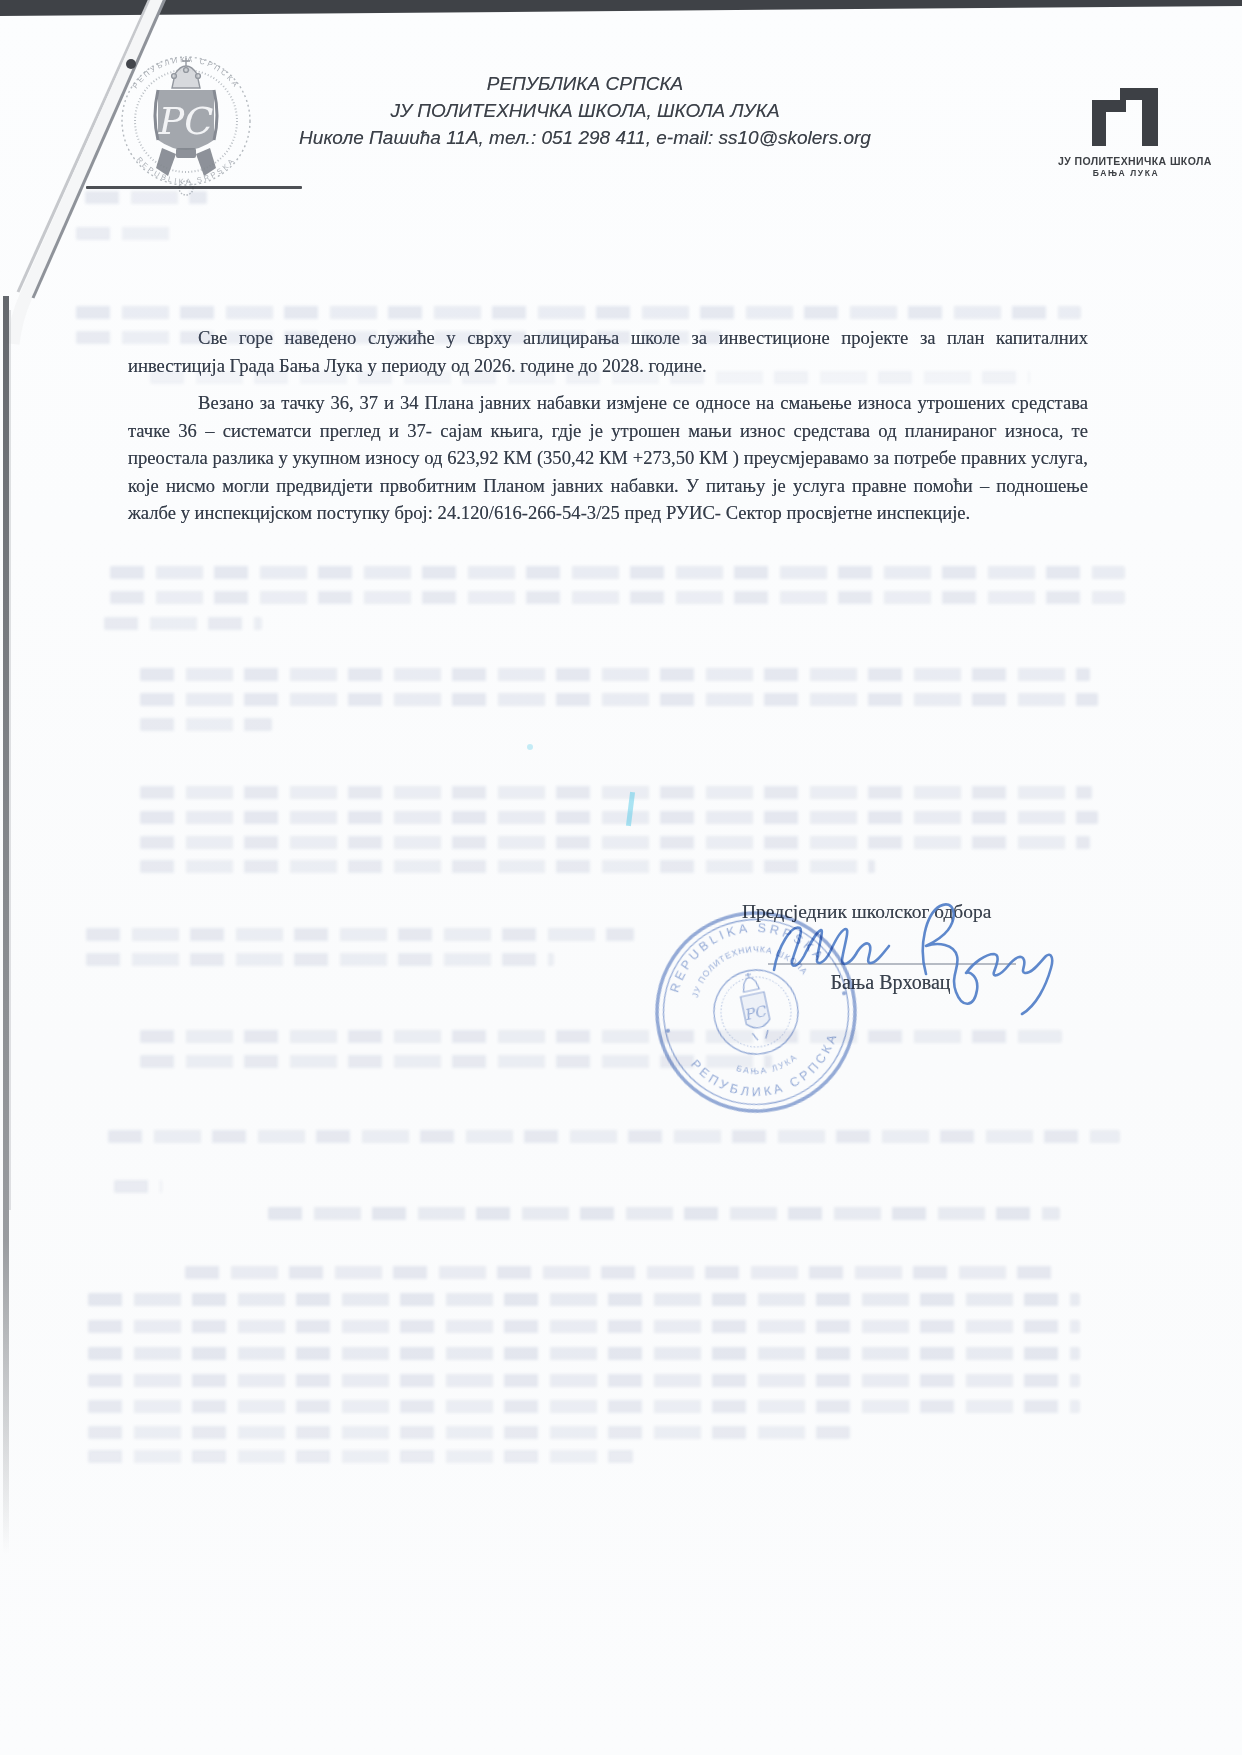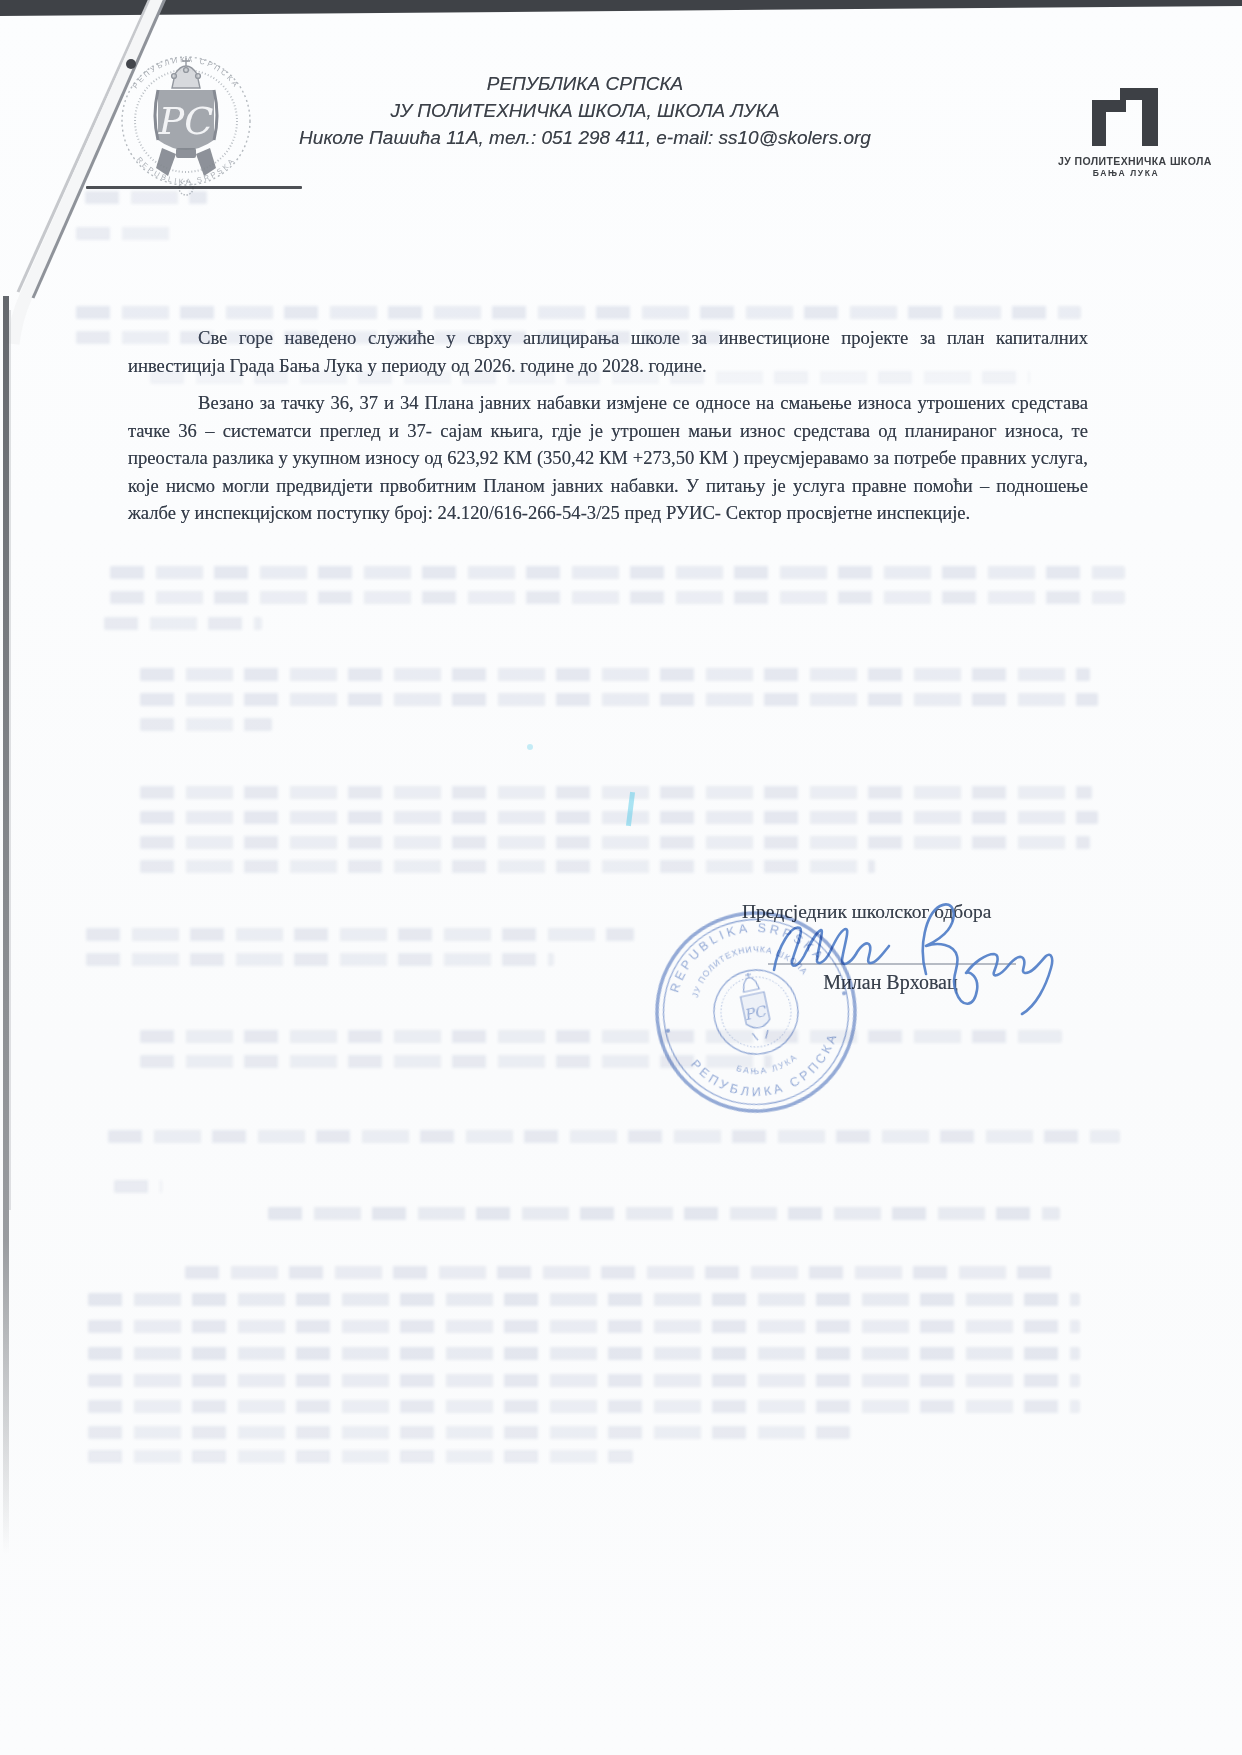--- a/index.html
+++ b/index.html
@@ -162,21 +162,21 @@
       <div class="bleed" style="left: 88px; top: 1400px; width: 992px; opacity: 0.9;"></div>
       <div class="bleed" style="left: 88px; top: 1426px; width: 762px; opacity: 0.85;"></div>
       <div class="bleed" style="left: 88px; top: 1450px; width: 545px; opacity: 0.8;"></div>
     </div>
 
   <div class="cyan-mark" style="left:628px;top:792px;width:5px;height:34px;transform:rotate(7deg);"></div>
   <div class="cyan-mark" style="left:527px;top:744px;width:6px;height:6px;border-radius:50%;opacity:.3;"></div>
 
   <div class="sig-title">Предсједник школског одбора</div>
   <div class="sig-line"></div>
-  <div class="sig-name">Милан Врховац</div>
+  <div class="sig-name">Бања Врховац</div>
 
   <svg class="sig-scrawl" viewBox="0 0 310 158">
     <g stroke="#4e7cc7" stroke-width="2.6" fill="none" stroke-linecap="round" stroke-linejoin="round">
       <path d="M16,96 C20,72 34,50 42,54 C46,57 36,78 34,88 C33,94 40,93 46,82 C52,70 58,58 63,56 C66,55 60,76 59,85 C58,92 66,90 72,78 C77,67 83,55 88,55 C92,55 85,76 84,86 C84,93 92,90 98,80 C103,71 110,66 112,72 C114,78 107,88 112,89 C118,90 126,78 131,72"></path>
       <path d="M168,100 C160,72 168,40 182,32 C196,25 200,42 190,56 C183,65 172,70 168,72 C180,68 196,70 199,82 C202,93 192,102 198,118 C204,134 216,134 219,116 C221,103 212,97 208,99 C216,88 228,80 236,80 C243,81 238,92 236,98 C234,104 242,102 250,92 C257,83 264,80 266,86 C268,92 262,98 267,99 C274,100 282,88 288,82 C293,78 296,84 293,94 C288,112 278,132 264,140"></path>
     </g>
   </svg>
 
   <svg class="stamp" viewBox="0 0 212 212" style="color:#4b71bd;">
     <defs>

